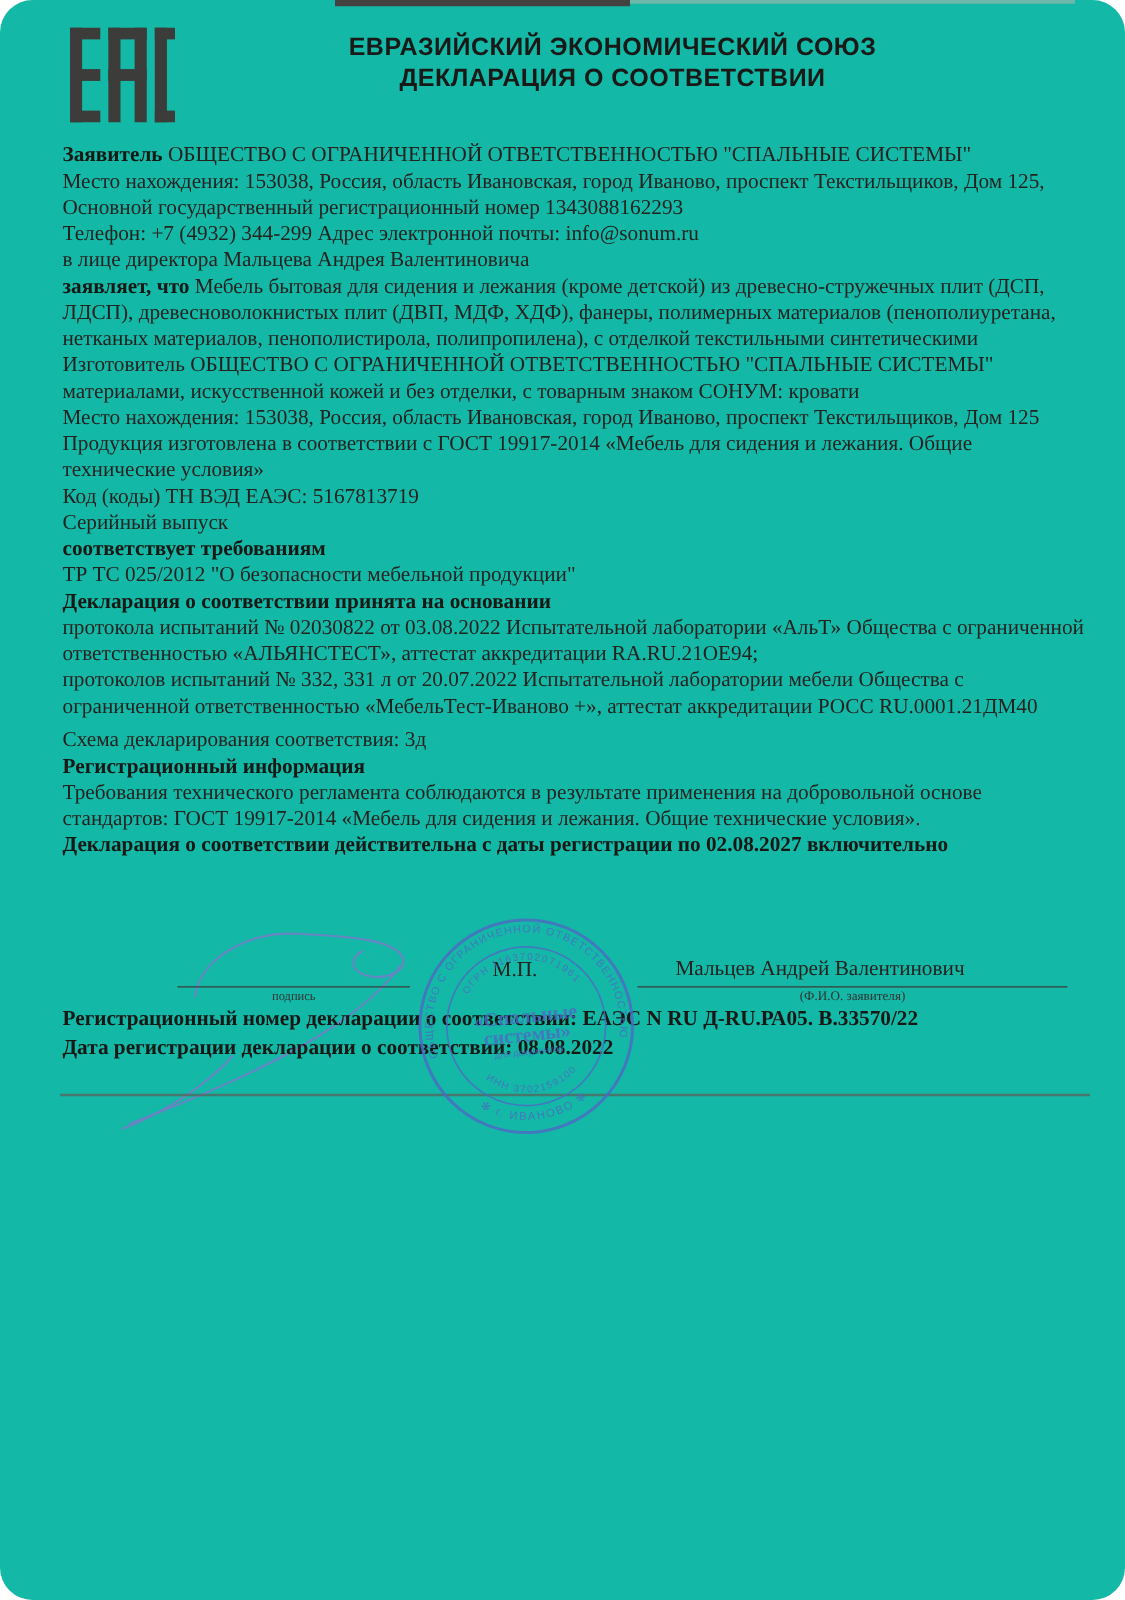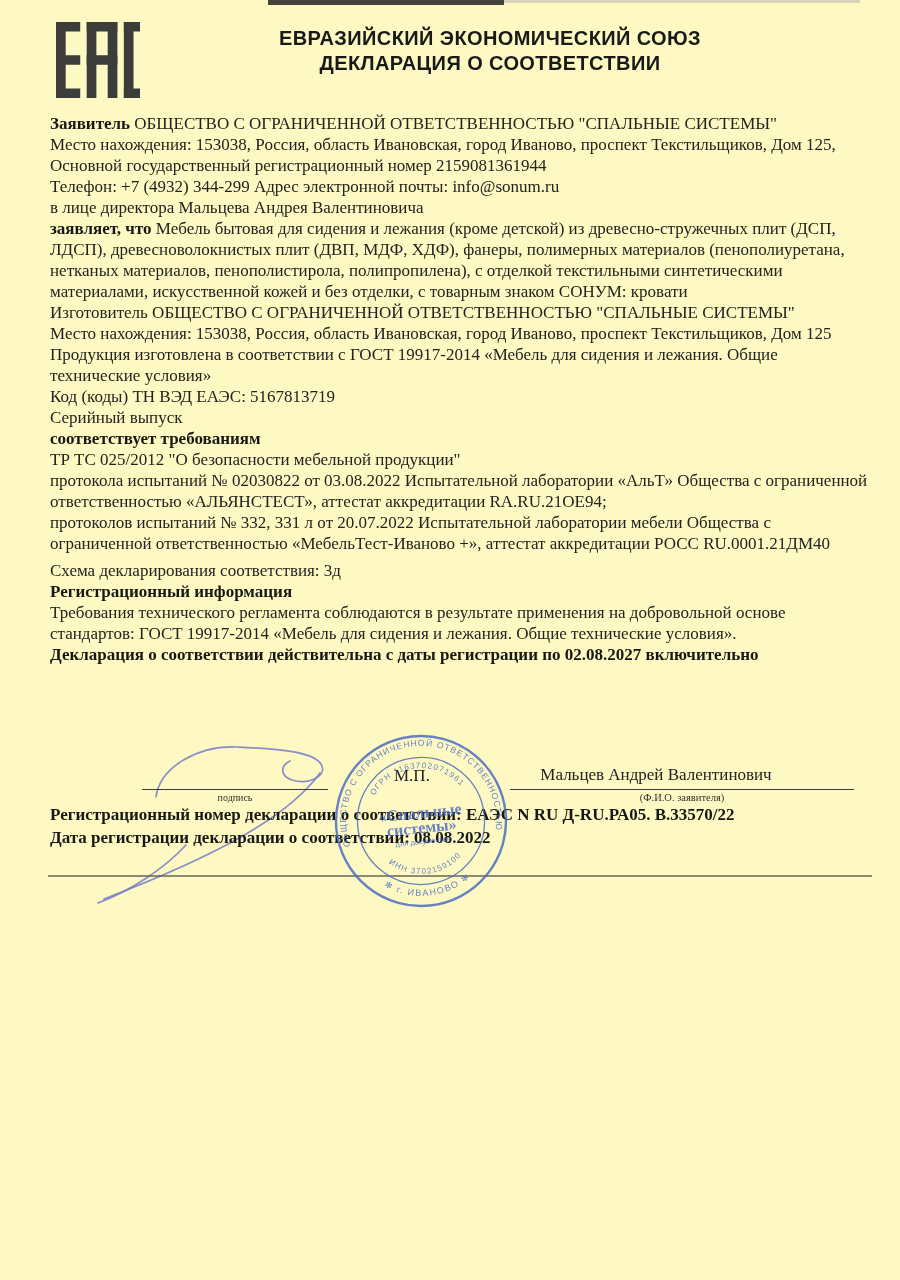--- a/index.html
+++ b/index.html
@@ -1,22 +1,23 @@
 <!DOCTYPE html>
 <html style="--stamp-blue: #4a6cc3; --signature-blue: #767bc8;"><head>
 <meta charset="utf-8">
 <style>
   html,body{margin:0;padding:0;}
   .page{
     position:relative;
     width:900px;height:1280px;
-    background:#fef9c3;
+    background:#14b8a6;
     overflow:hidden;
     font-family:"Liberation Serif", serif;
     color:#23221f;
+    border-radius:26px;
   }
   .scan-bar-1{position:absolute;left:268px;top:0;width:236px;height:5px;background:#44423e;}
   .scan-bar-2{position:absolute;left:504px;top:0;width:356px;height:3px;background:#b9b6ae;opacity:.55;}
   .eac-logo{position:absolute;left:56px;top:22px;width:84px;height:76px;}
   .doc-title{
     position:absolute;left:230px;top:26px;width:520px;
     text-align:center;
     font-family:"Liberation Sans", sans-serif;
     font-weight:bold;font-size:20px;line-height:25px;
     color:#191917;letter-spacing:.4px;
@@ -71,35 +72,36 @@
   </div>
 
   <div class="doc-title">
     <div>ЕВРАЗИЙСКИЙ ЭКОНОМИЧЕСКИЙ СОЮЗ</div>
     <div>ДЕКЛАРАЦИЯ О СООТВЕТСТВИИ</div>
   </div>
 
   <div class="doc-body" id="doc-lines">
       <div class="doc-line"><span class="b">Заявитель </span><span>ОБЩЕСТВО С ОГРАНИЧЕННОЙ ОТВЕТСТВЕННОСТЬЮ "СПАЛЬНЫЕ СИСТЕМЫ"</span></div>
       <div class="doc-line"><span>Место нахождения: 153038, Россия, область Ивановская, город Иваново, проспект Текстильщиков, Дом 125,</span></div>
-      <div class="doc-line"><span>Основной государственный регистрационный номер 2159081361944</span></div>
+      <div class="doc-line"><span>Основной государственный регистрационный номер 1343088162293</span></div>
       <div class="doc-line"><span>Телефон: +7 (4932) 344-299 Адрес электронной почты: info@sonum.ru</span></div>
       <div class="doc-line"><span>в лице директора Мальцева Андрея Валентиновича</span></div>
       <div class="doc-line"><span class="b">заявляет, что </span><span>Мебель бытовая для сидения и лежания (кроме детской) из древесно-стружечных плит (ДСП,</span></div>
       <div class="doc-line"><span>ЛДСП), древесноволокнистых плит (ДВП, МДФ, ХДФ), фанеры, полимерных материалов (пенополиуретана,</span></div>
       <div class="doc-line"><span>нетканых материалов, пенополистирола, полипропилена), с отделкой текстильными синтетическими</span></div>
+      <div class="doc-line"><span>Изготовитель ОБЩЕСТВО С ОГРАНИЧЕННОЙ ОТВЕТСТВЕННОСТЬЮ "СПАЛЬНЫЕ СИСТЕМЫ"</span></div>
       <div class="doc-line"><span>материалами, искусственной кожей и без отделки, с товарным знаком СОНУМ: кровати</span></div>
-      <div class="doc-line"><span>Изготовитель ОБЩЕСТВО С ОГРАНИЧЕННОЙ ОТВЕТСТВЕННОСТЬЮ "СПАЛЬНЫЕ СИСТЕМЫ"</span></div>
       <div class="doc-line"><span>Место нахождения: 153038, Россия, область Ивановская, город Иваново, проспект Текстильщиков, Дом 125</span></div>
       <div class="doc-line"><span>Продукция изготовлена в соответствии с ГОСТ 19917-2014 «Мебель для сидения и лежания. Общие</span></div>
       <div class="doc-line"><span>технические условия»</span></div>
       <div class="doc-line"><span>Код (коды) ТН ВЭД ЕАЭС: 5167813719</span></div>
       <div class="doc-line"><span>Серийный выпуск</span></div>
       <div class="doc-line"><span class="b">соответствует требованиям</span></div>
       <div class="doc-line"><span>ТР ТС 025/2012 "О безопасности мебельной продукции"</span></div>
+      <div class="doc-line"><span class="b">Декларация о соответствии принята на основании</span></div>
       <div class="doc-line"><span>протокола испытаний № 02030822 от 03.08.2022 Испытательной лаборатории «АльТ» Общества с ограниченной</span></div>
       <div class="doc-line"><span>ответственностью «АЛЬЯНСТЕСТ», аттестат аккредитации RA.RU.21ОЕ94;</span></div>
       <div class="doc-line"><span>протоколов испытаний № 332, 331 л от 20.07.2022 Испытательной лаборатории мебели Общества с</span></div>
       <div class="doc-line"><span>ограниченной ответственностью «МебельТест-Иваново +», аттестат аккредитации РОСС RU.0001.21ДМ40</span></div>
       <div class="doc-line gap-sm"><span>Схема декларирования соответствия: 3д</span></div>
       <div class="doc-line"><span class="b">Регистрационный информация</span></div>
       <div class="doc-line"><span>Требования технического регламента соблюдаются в результате применения на добровольной основе</span></div>
       <div class="doc-line"><span>стандартов: ГОСТ 19917-2014 «Мебель для сидения и лежания. Общие технические условия».</span></div>
       <div class="doc-line gap-lg"><span class="b">Декларация о соответствии действительна с даты регистрации по 02.08.2027 включительно</span></div>
     </div>

